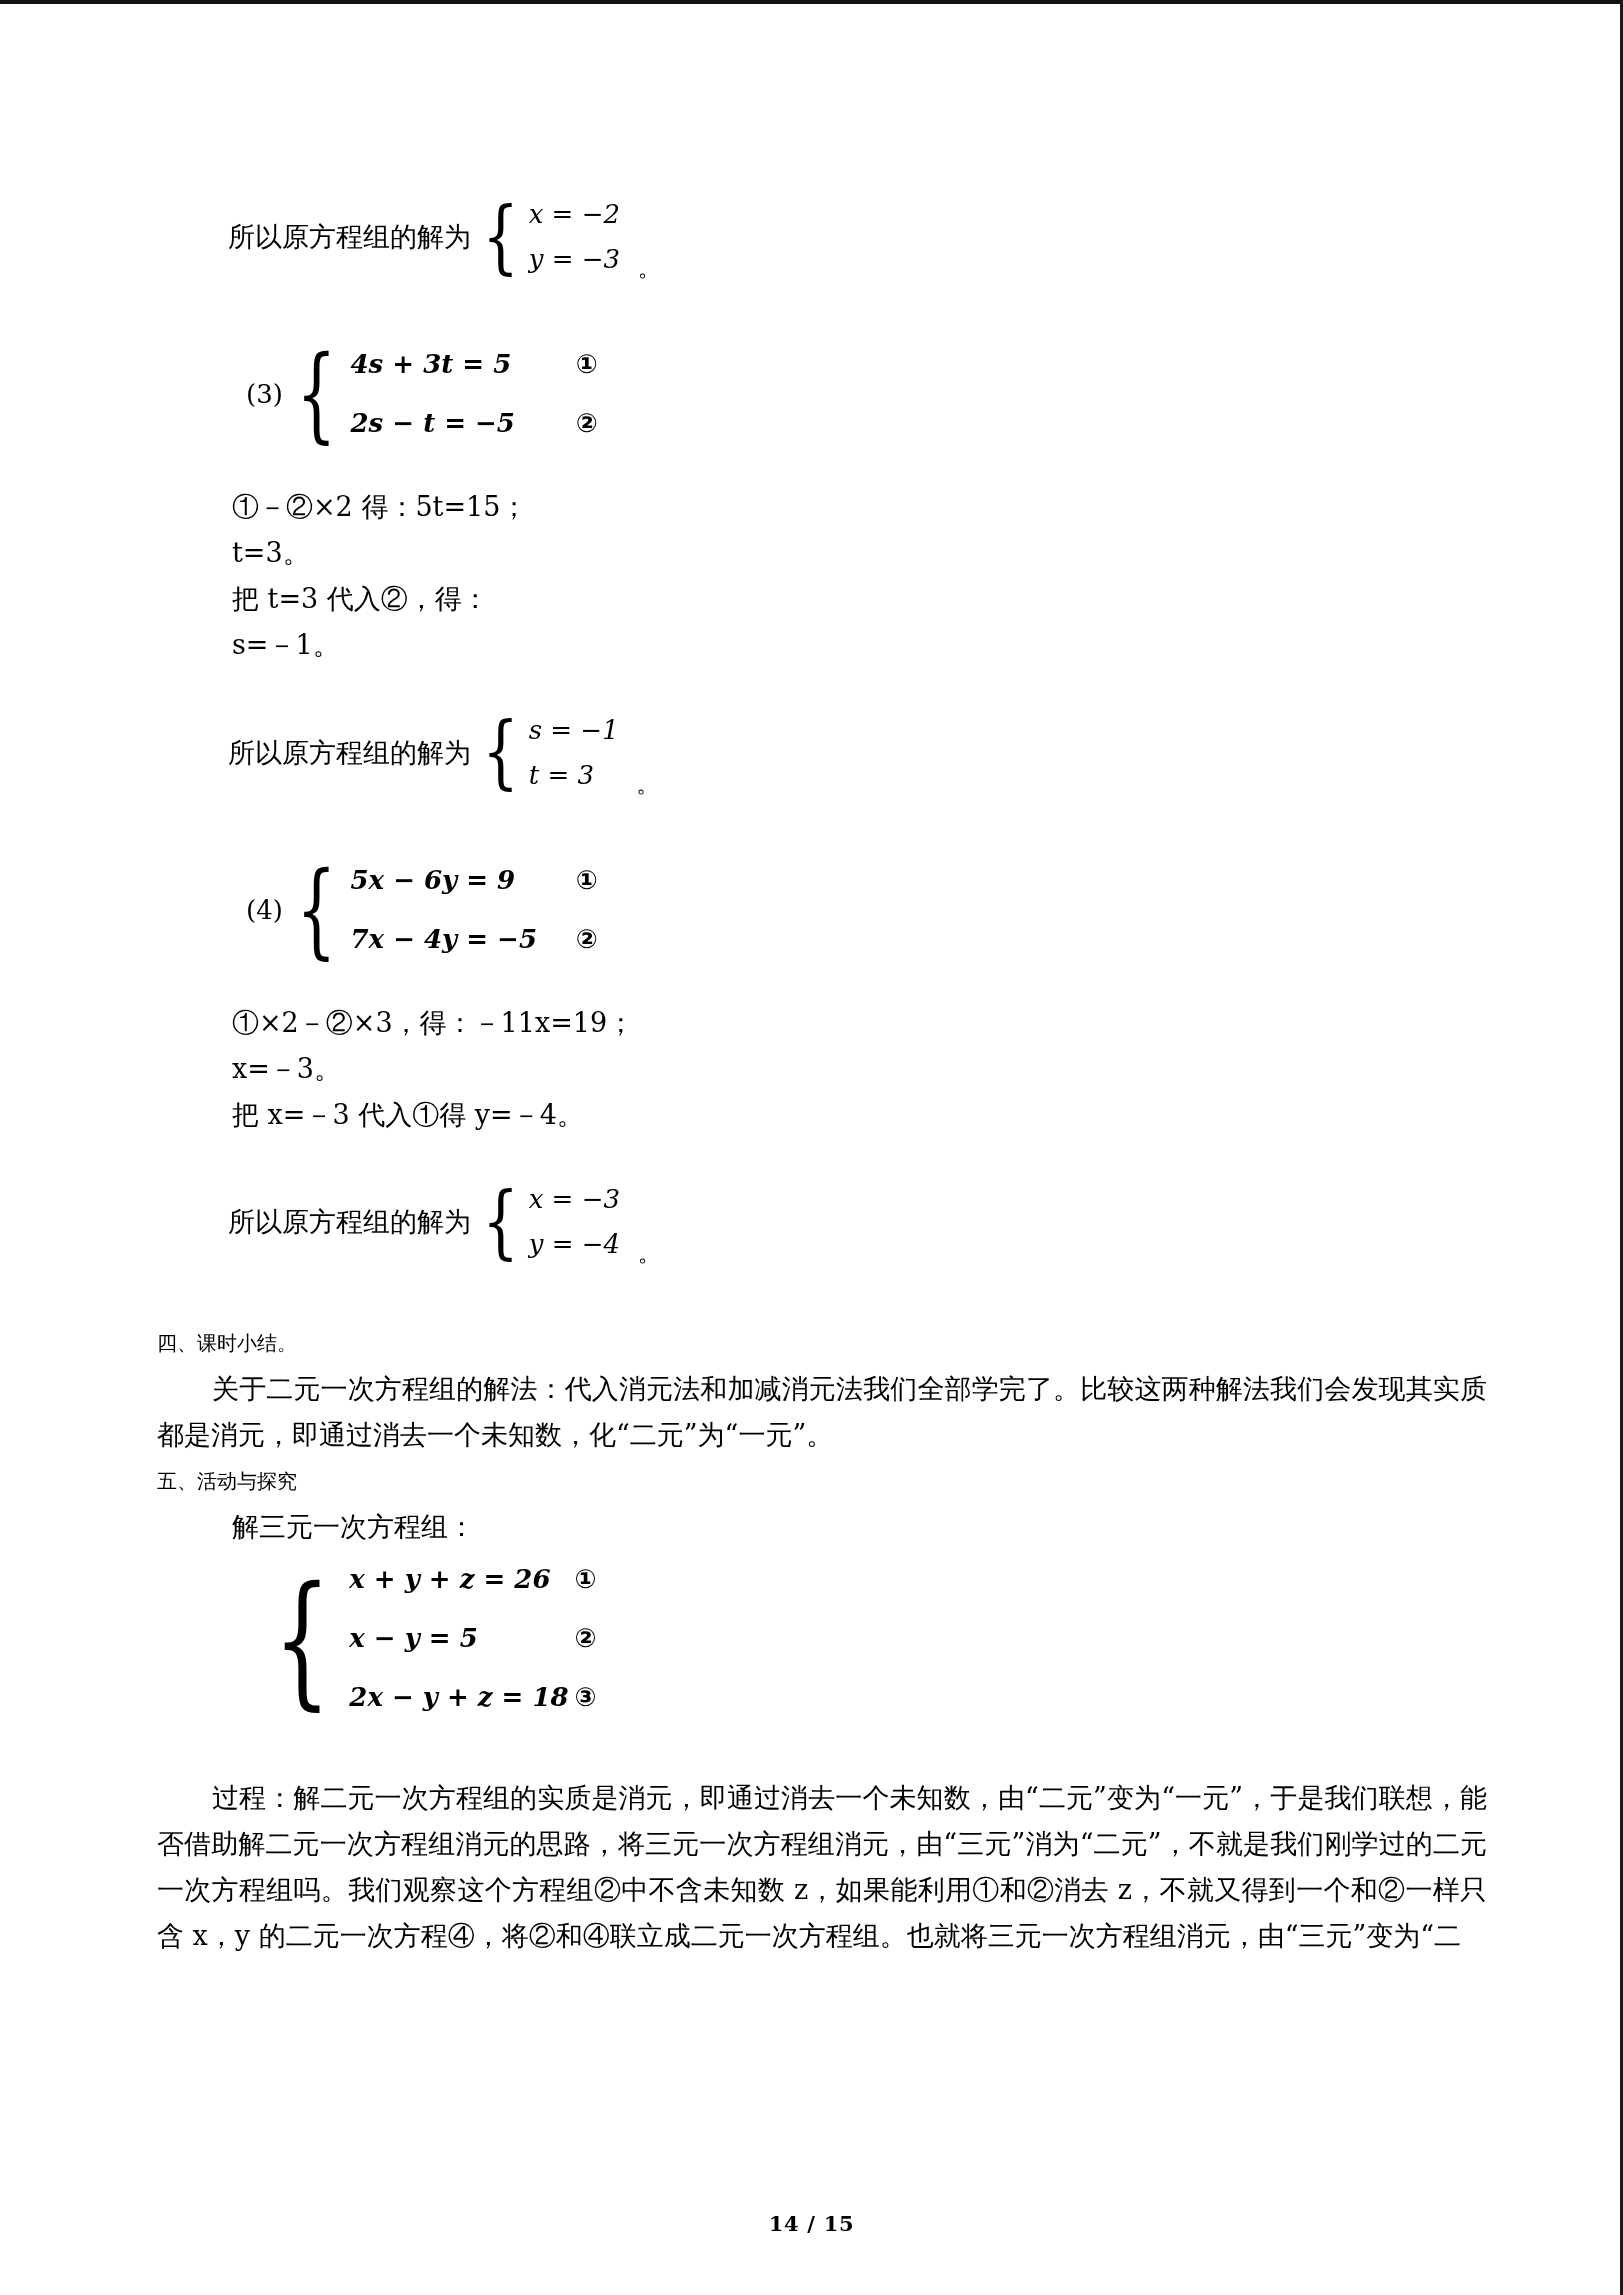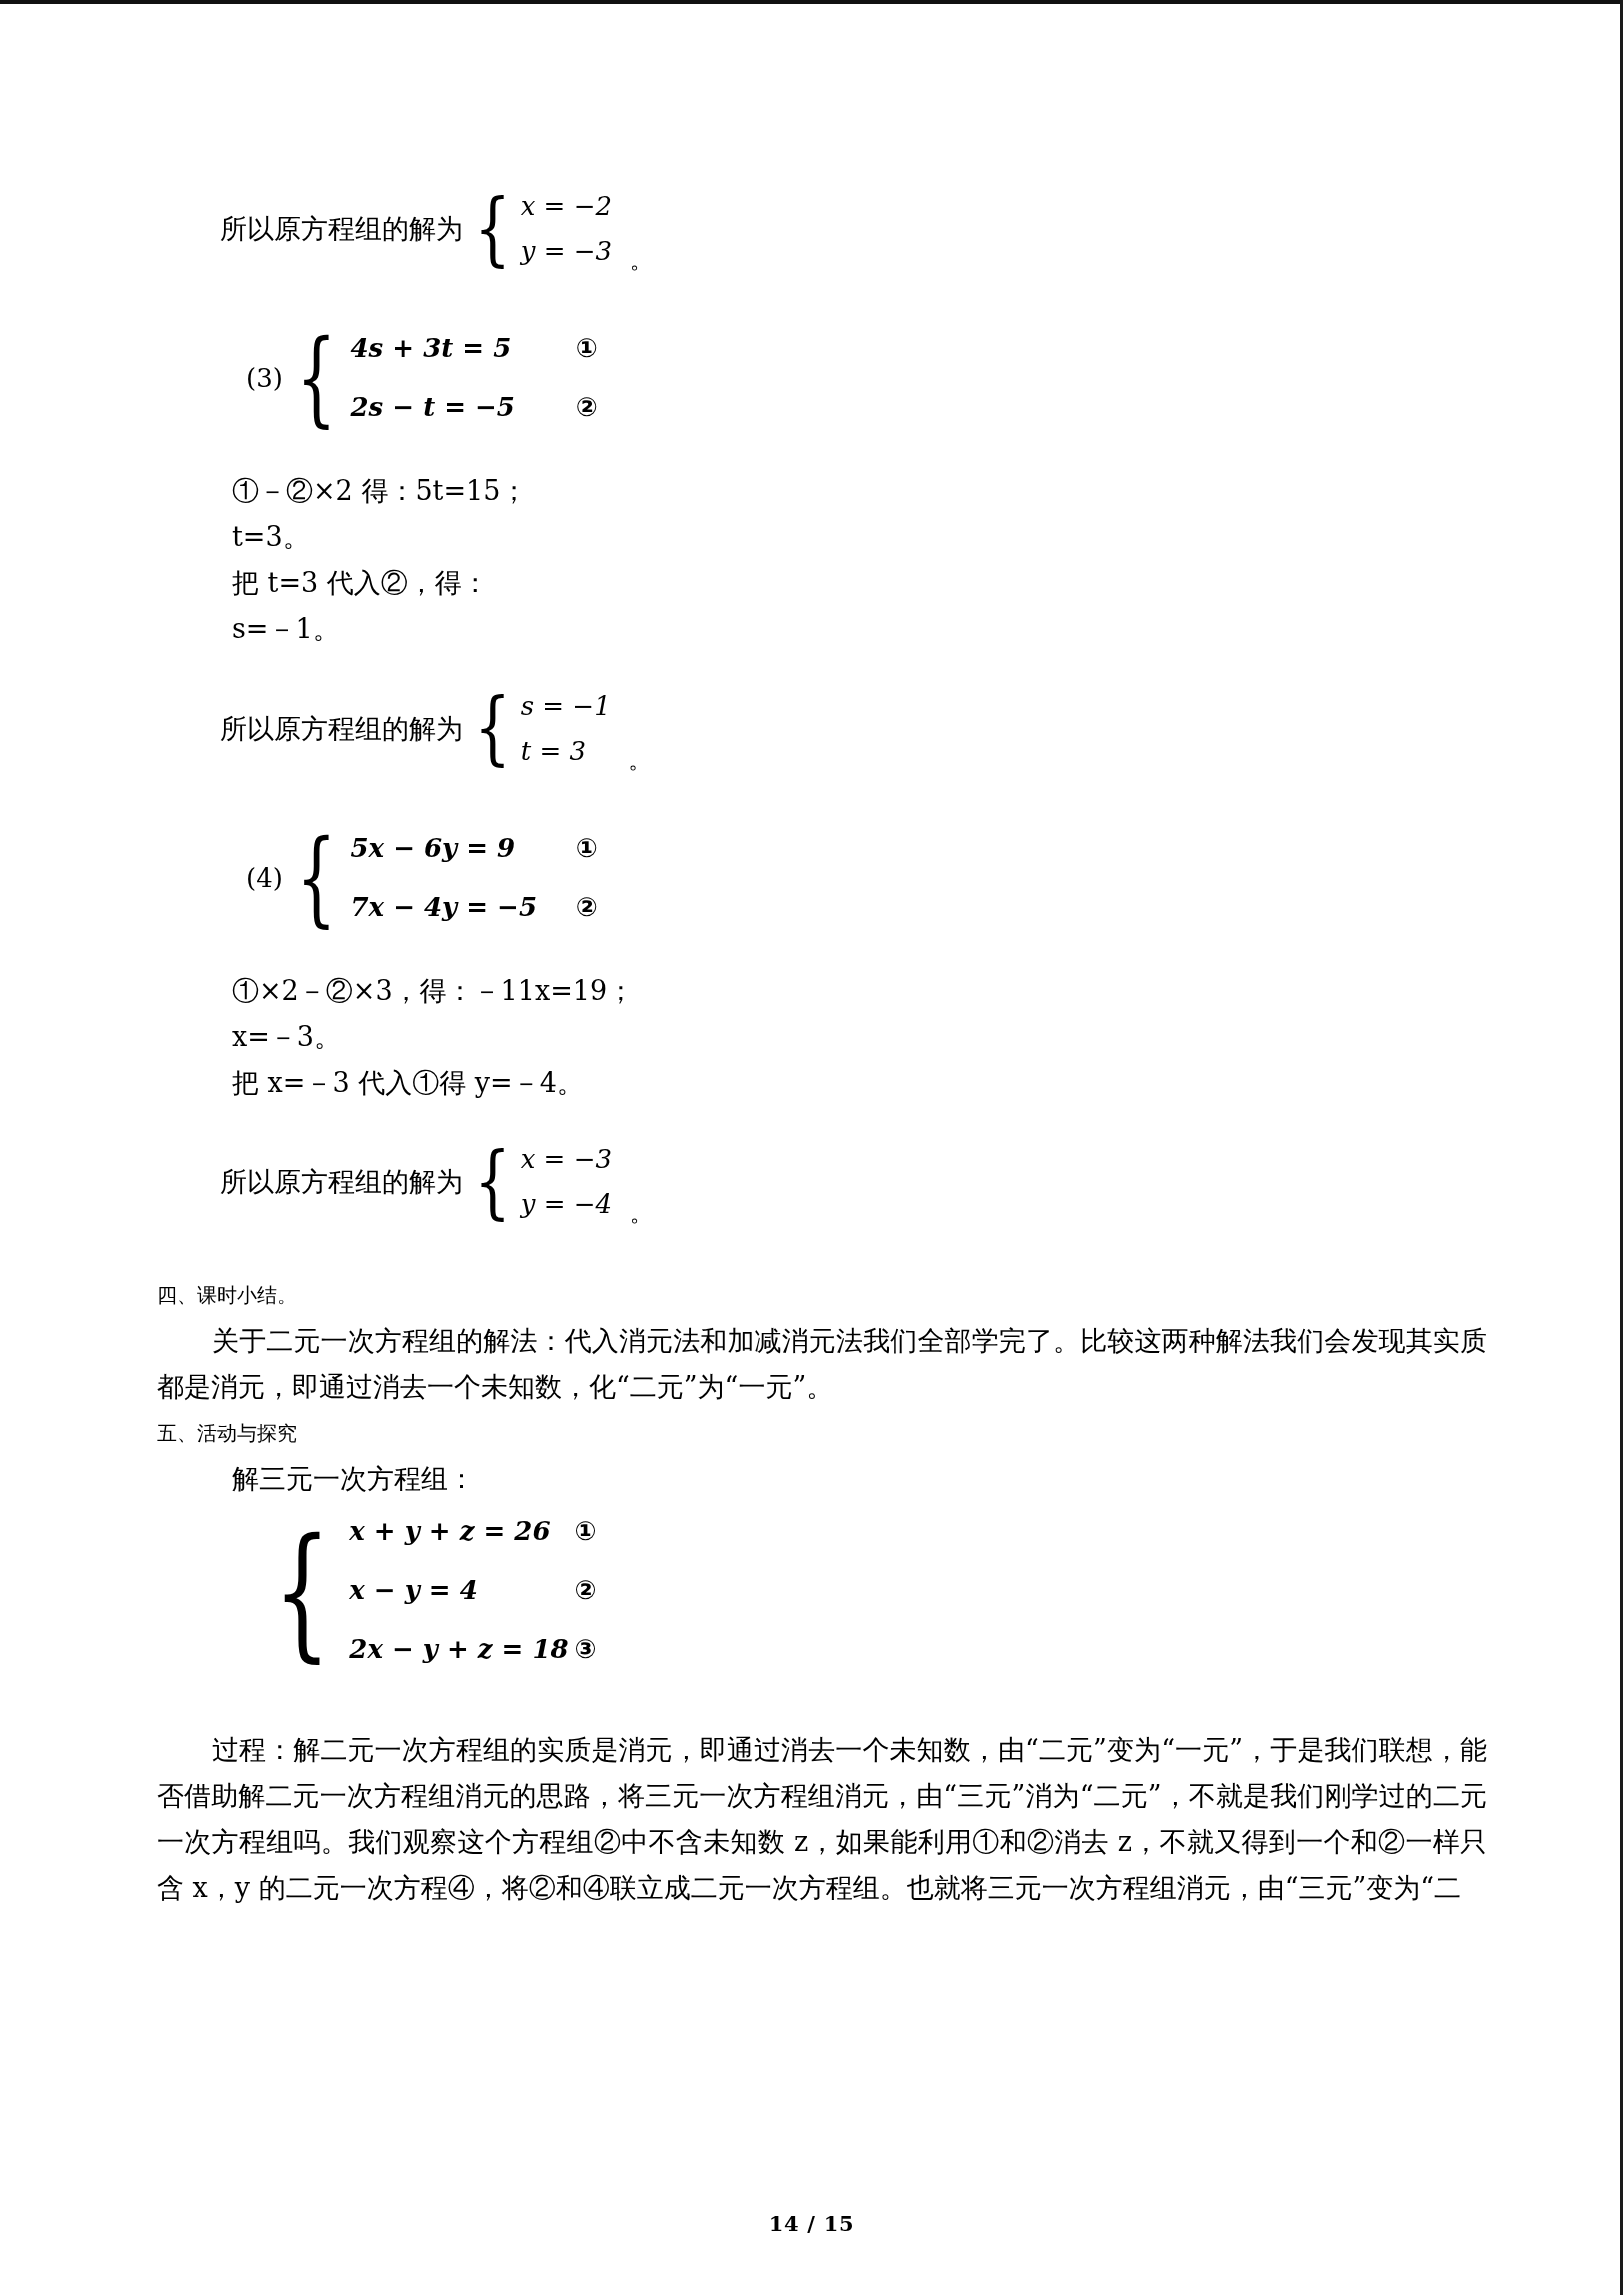--- a/index.html
+++ b/index.html
@@ -62,21 +62,21 @@
   .mi {
     font-family: "DejaVu Serif", "Liberation Serif", serif;
     font-style: italic;
     font-size: 26px;
   }
 
   
   .sol-row {
     display: flex;
     align-items: center;
-    margin: 8px;
+    margin: 16px;
     height: 102px;
   }
   .sol-label {
     font-size: 27px;
     margin-left: 55px;
   }
   .sol-brace {
     font-family: "DejaVu Serif", "Liberation Serif", serif;
     font-size: 80px;
     font-weight: 300;
@@ -266,21 +266,21 @@
 
   <div class="sys-row">
     <span class="sys-num">&nbsp;</span>
     <span class="sys-brace tall">{</span>
     <span class="sys-body">
       <span class="sys-line">
         <span class="sys-eq mi">x + y + z = 26</span>
         <span class="sys-tag circ">①</span>
       </span>
       <span class="sys-line">
-        <span class="sys-eq mi">x − y = 4</span>
+        <span class="sys-eq mi">x − y = 5</span>
         <span class="sys-tag circ">②</span>
       </span>
       <span class="sys-line">
         <span class="sys-eq mi">2x − y + z = 18</span>
         <span class="sys-tag circ">③</span>
       </span>
     </span>
   </div>
 
   <div class="gap-lg"></div>

